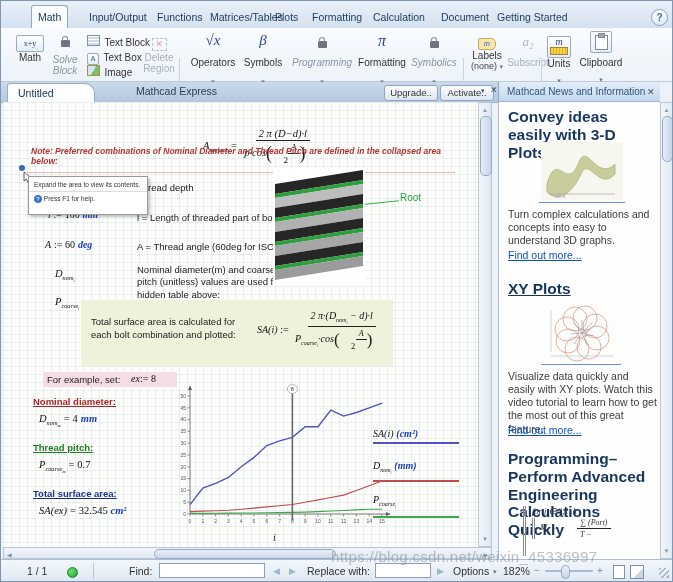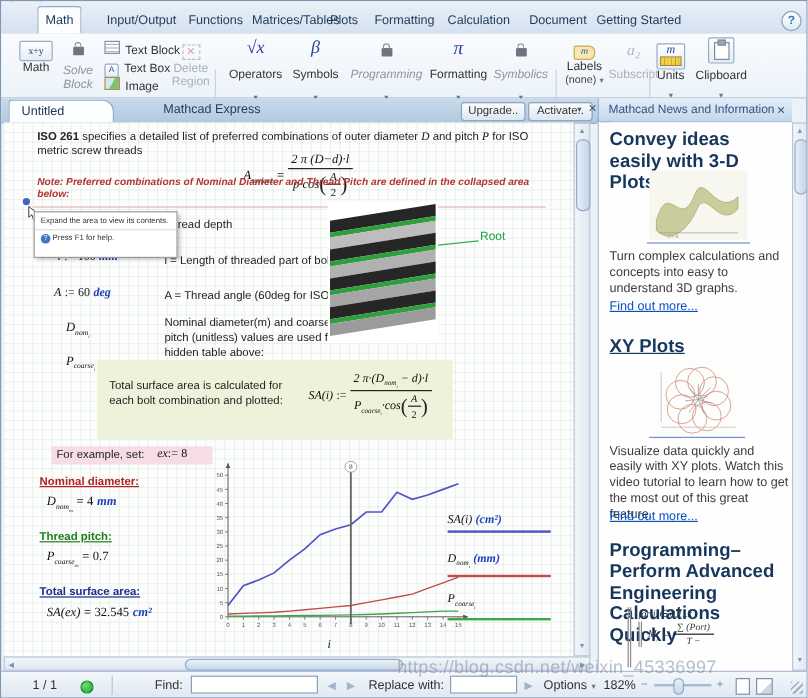--- a/index.html
+++ b/index.html
@@ -28,27 +28,27 @@
      background-image:linear-gradient(to right,rgba(165,200,172,0.22) 1px,transparent 1px),
                       linear-gradient(to bottom,rgba(165,200,172,0.22) 1px,transparent 1px);
      background-size:8px 8px;overflow:hidden;}
   .ws-text{font-size:9.5px;color:#222;}
   .mvar{font-family:"Liberation Serif",serif;font-style:italic;color:#111;}
   .mnum{font-family:"Liberation Serif",serif;color:#111;}
   .munit{font-family:"Liberation Serif",serif;font-style:italic;font-weight:bold;color:#1d3fbf;}
   .mop{font-family:"Liberation Serif",serif;color:#111;}
   sub{font-size:0.6em;}
   .frac{display:inline-block;text-align:center;vertical-align:middle;font-size:10.5px;}
-  .frac .fn{display:block;border-bottom:0.8px solid #222;padding:0 3px 1px 3px;}
+  .frac .fn{display:block;border-bottom:0.8px solid #222;padding:0 3px 1px 3px;margin-left:16px;}
   .frac .fd{display:block;padding:1px 3px 0 3px;}
   .bigp{font-family:"Liberation Serif",serif;font-size:1.7em;font-weight:300;vertical-align:-0.18em;}
   .note-red{font-size:8.5px;font-style:italic;font-weight:bold;color:#b23434;}
   .ulheading{font-size:9.5px;font-weight:bold;text-decoration:underline;}
   .tooltip{position:absolute;background:#fff;border:1px solid #9a9a9a;box-shadow:2px 2px 3px rgba(0,0,0,0.25);font-size:6.5px;color:#333;z-index:5;}
-  .hbox{background:#edf2da;}
+  .hbox{background:#edf2da;padding-left:16px;}
   .pinkbox{background:#f6dde4;}
   
   .sb-header{position:absolute;left:497px;top:81px;width:162px;height:20px;background:linear-gradient(#e3eefa,#c3d7ec);border-bottom:1px solid #a5bad2;border-left:1px solid #8fa7c0;font-size:10px;color:#33557f;line-height:20px;padding-left:8px;box-sizing:border-box;}
   .sidebar{position:absolute;left:497px;top:101px;width:162px;height:457px;background:#fefefe;border-left:1px solid #aabbd0;box-sizing:border-box;overflow:hidden;}
   .sb-h{font-size:15.5px;font-weight:bold;color:#17365d;line-height:1.15;font-family:"Liberation Sans",sans-serif;}
   .sb-p{font-size:10.5px;color:#3c3c3c;line-height:1.25;}
   .link{color:#0b51c5;text-decoration:underline;font-size:10.5px;cursor:pointer;}
   
   .sbar{background:linear-gradient(to right,#f2f6fa,#dfe8f2);border:1px solid #b7c6d8;box-sizing:border-box;}
   .sbar-h{background:linear-gradient(#f2f6fa,#dfe8f2);border:1px solid #b7c6d8;box-sizing:border-box;}
@@ -182,23 +182,20 @@
     <div class="doctab">Untitled</div>
     <div class="abs" style="left:135px;top:3px;font-size:10.5px;color:#2c3e52;">Mathcad Express</div>
     <div class="mini-btn" style="left:383px;width:52px;">Upgrade..</div>
     <div class="mini-btn" style="left:439px;width:52px;">Activate..</div>
     <div class="abs" style="left:480px;top:5px;font-size:7px;color:#41566e;">▾</div>
     <div class="abs" style="left:489px;top:3px;font-size:9px;color:#41566e;">✕</div>
   </div>
 
   <div class="worksheet">
 
-    <div class="abs ws-text" style="left:28px;top:7px;width:430px;">
-      <b>ISO 261</b><span> specifies a detailed list of preferred combinations of outer diameter </span><span class="mvar">D</span><span> and pitch </span><span class="mvar">P</span><span> for ISO metric screw threads</span>
-    </div>
 
     <div class="abs" style="left:200px;top:26px;font-size:10.5px;">
       <span class="mvar">A</span><sub class="mvar">surface</sub>
       <span class="mop">=</span>
       <span class="frac"><span class="fn mvar">2 π (D−d)·l</span><span class="fd"><span class="mvar">p·cos</span><span class="bigp">(</span><span class="frac" style="font-size:9px;"><span class="fn mvar">A</span><span class="fd mnum">2</span></span><span class="bigp">)</span></span></span>
     </div>
 
     <div class="abs note-red" style="left:28px;top:44px;width:430px;">Note: Preferred combinations of Nominal Diameter and Thread Pitch are defined in the collapsed area below:</div>
     <div class="abs" style="left:24px;top:70px;width:428px;height:1px;background:#e3b9b9;"></div>
 

